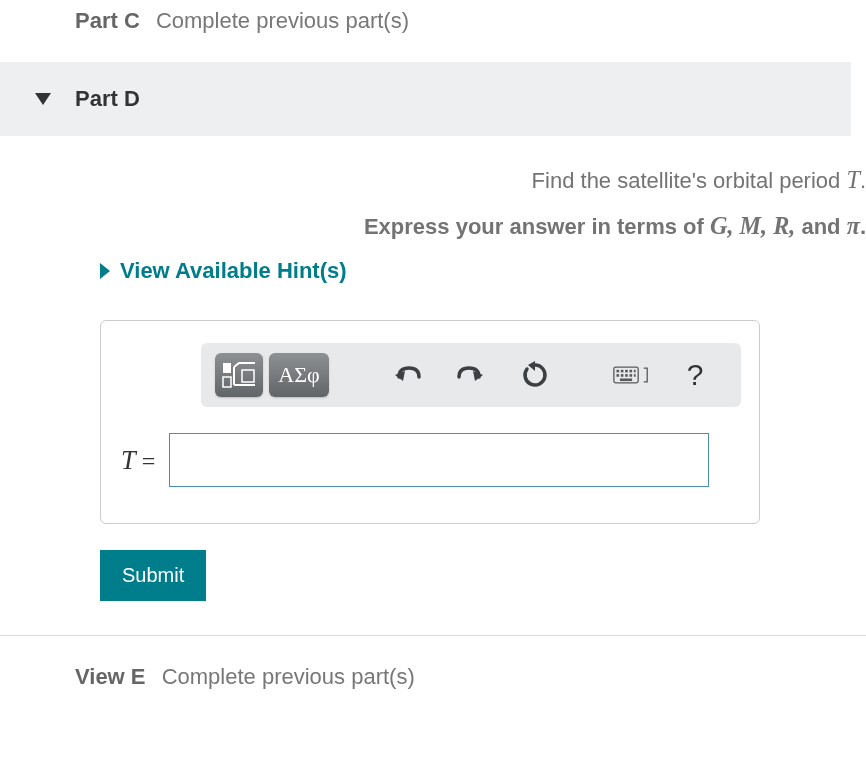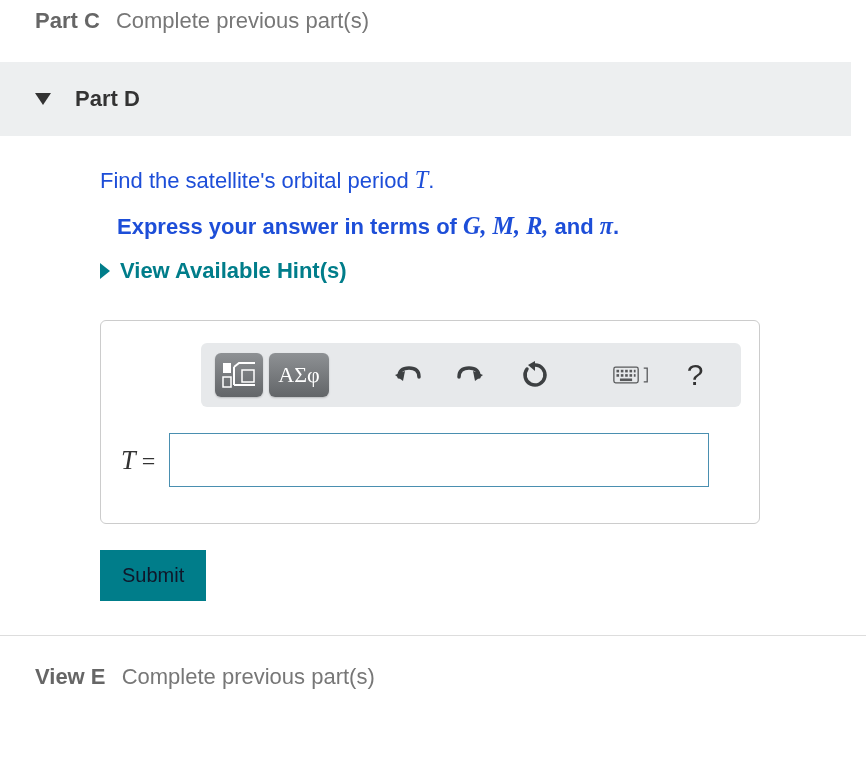--- a/index.html
+++ b/index.html
@@ -8,20 +8,21 @@
     font-size: 22px;
     color: #333;
     margin: 0;
     padding: 0;
     width: 866px;
     background: #fff;
   }
   .part-locked {
     padding: 8px 35px;
     color: #777;
+    margin-left: 40px;
   }
   .part-locked .label {
     color: #666;
     font-weight: bold;
     margin-right: 10px;
   }
   .part-header {
     background: #edeff0;
     padding: 24px 35px;
     margin: 20px 15px 30px 0;
@@ -34,21 +35,22 @@
   }
   .part-header .title {
     font-weight: bold;
     color: #333;
   }
   .part-body {
     padding: 0 0 0 100px;
   }
   .prompt-line {
     margin: 0 0 18px 0;
-    color: #1d4ed8;
+    color: #737373;
+    text-align: right;
   }
   .mathvar {
     font-family: 'Times New Roman', Times, serif;
     font-style: italic;
     font-size: 1.1em;
   }
   .bold { font-weight: bold; margin-left: 17px; }
   .hints-toggle {
     color: #007d8a;
     font-weight: bold;
@@ -126,21 +128,21 @@
   .answer-input {
     border: 1px solid #4a8fb0;
     height: 54px;
     width: 540px;
     font-size: 20px;
     padding: 4px 8px;
     font-family: 'Times New Roman', serif;
   }
   .submit-btn {
     background: #007d8a;
-    color: #0f172a;
+    color: #ffffff;
     border: none;
     font-size: 20px;
     padding: 14px 22px;
     cursor: pointer;
   }
   .divider {
     border: none;
     border-top: 1px solid #ddd;
     margin: 34px 0 20px 0;
   }

